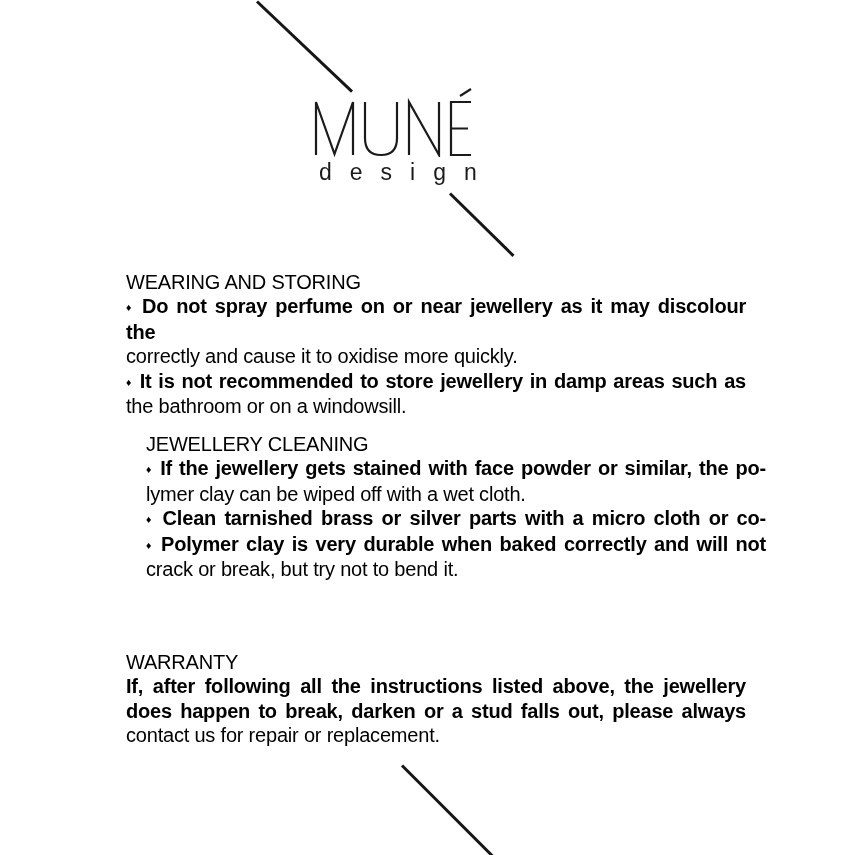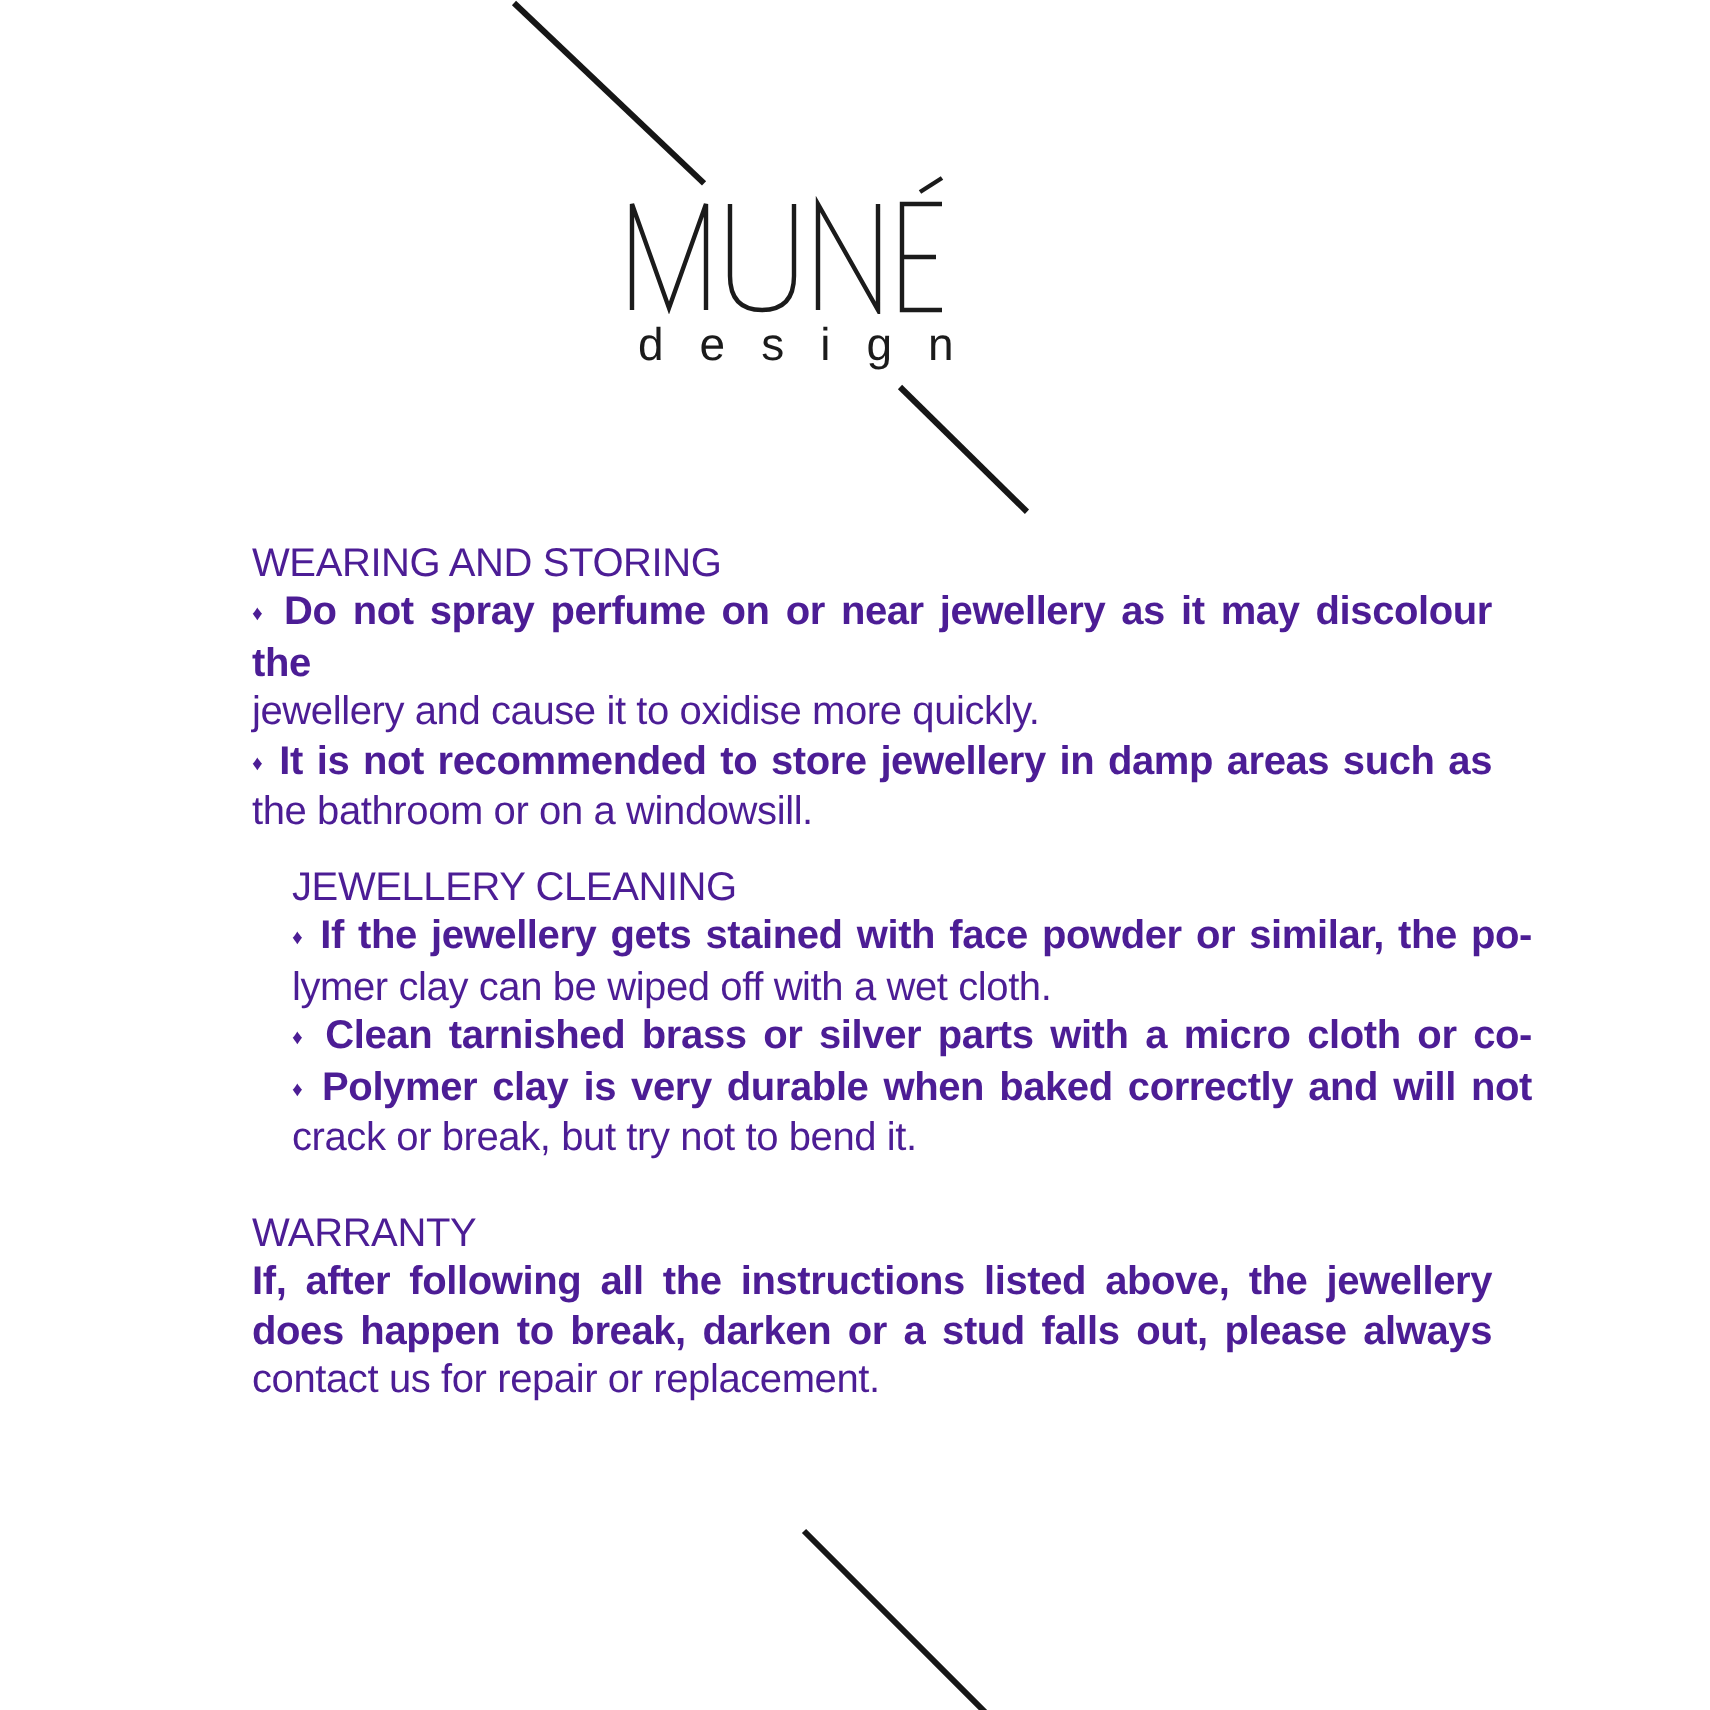--- a/index.html
+++ b/index.html
@@ -27,26 +27,26 @@
   .brand-sub{
     position:absolute;left:319px;top:159px;
     font-size:23px;letter-spacing:18px;
     color:#1b1b1b;white-space:nowrap;
   }
   .sr{position:absolute;width:1px;height:1px;overflow:hidden;clip:rect(0 0 0 0);}
   
   .sec{position:absolute;left:126px;width:620px;}
   .sec1{top:270px;}
   .sec2{top:432px;margin-left:20px;}
-  .sec3{top:605px;}
+  .sec3{top:650px;}
   .heading,.bodyline{
     font-size:20px;
     line-height:24.4px;
     letter-spacing:-0.2px;
-    color:#4c1d95;
+    color:#000000;
   }
   .fill{text-align:justify;text-align-last:justify;font-weight:bold;}
   .bullet{
     font-size:10.5px;
     vertical-align:2px;
     letter-spacing:0;
   }
 </style>
 </head>
 <body>
@@ -71,21 +71,21 @@
   <span class="sr">MUNÉ</span>
 
   <div class="brand-sub">design</div>
 
   <div class="diag diag-mid"></div>
 
   <div class="care-text">
       <section class="sec sec1">
         <div class="heading">WEARING AND STORING</div>
         <div class="bodyline fill"><span class="bullet">♦</span> Do not spray perfume on or near jewellery as it may discolour the</div>
-        <div class="bodyline">jewellery and cause it to oxidise more quickly.</div>
+        <div class="bodyline">correctly and cause it to oxidise more quickly.</div>
         <div class="bodyline fill"><span class="bullet">♦</span> It is not recommended to store jewellery in damp areas such as</div>
         <div class="bodyline">the bathroom or on a windowsill.</div>
       </section>
       <section class="sec sec2">
         <div class="heading">JEWELLERY CLEANING</div>
         <div class="bodyline fill"><span class="bullet">♦</span> If the jewellery gets stained with face powder or similar, the po-</div>
         <div class="bodyline">lymer clay can be wiped off with a wet cloth.</div>
         <div class="bodyline fill"><span class="bullet">♦</span> Clean tarnished brass or silver parts with a micro cloth or co-</div>
         <div class="bodyline fill"><span class="bullet">♦</span> Polymer clay is very durable when baked correctly and will not</div>
         <div class="bodyline">crack or break, but try not to bend it.</div>

